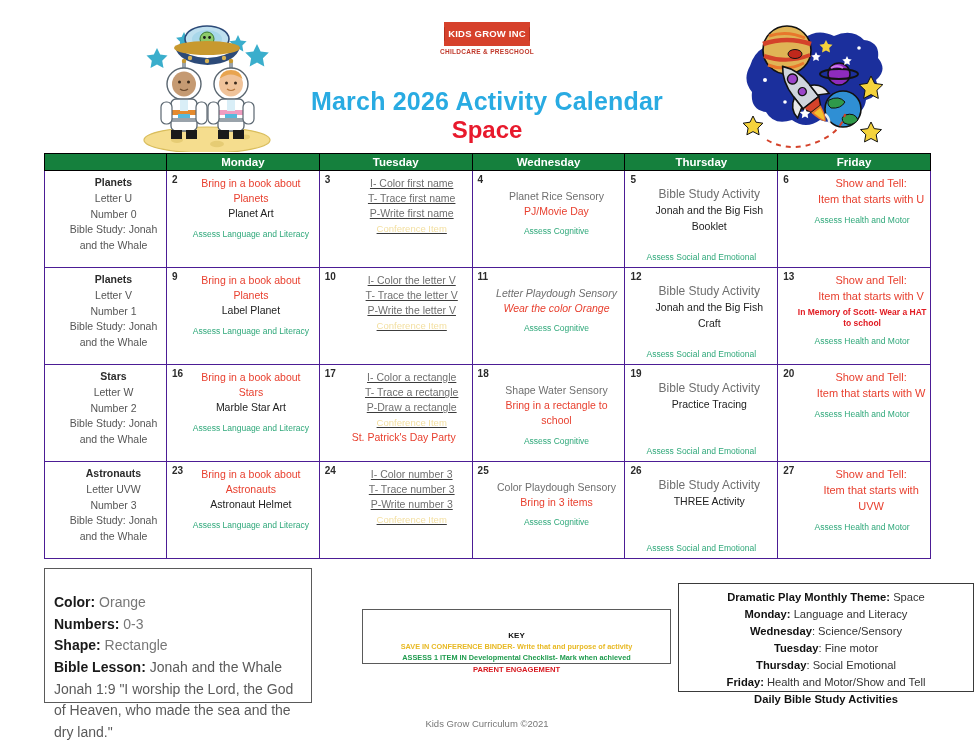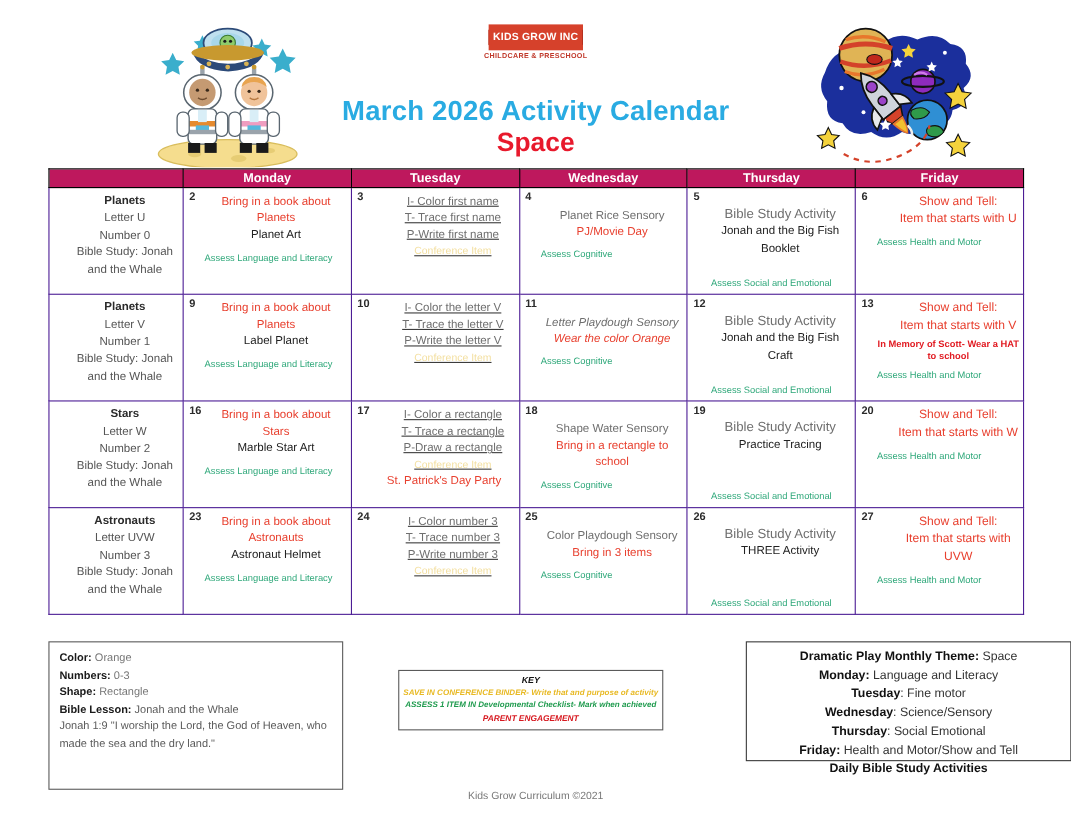--- a/index.html
+++ b/index.html
@@ -94,21 +94,21 @@
 
   
   #calendar {
     position: absolute;
     left: 44px; top: 153px;
     width: 886px;
     border-collapse: collapse;
     table-layout: fixed;
   }
   #calendar th {
-    background: #be185d;
+    background: #15803d;
     color: #ffffff;
     font-size: 11.5px;
     font-weight: bold;
     height: 17px;
     padding: 0;
     border: 1px solid #000;
     text-align: center;
   }
   #calendar td {
     border: 1px solid #4c1d95;
@@ -153,44 +153,44 @@
   .fri .ln.red { font-size: 11px; }
 
   .assess-bottom {
     position: absolute;
     left: 0; right: 0;
     bottom: 4px;
     text-align: center;
   }
   .assess-mid {
     margin-top: 6px;
+    text-align: center;
   }
 
   
   #box-left {
     position: absolute;
-    left: 44px; top: 583px;
+    left: 44px; top: 568px;
     width: 268px; height: 135px;
     border: 1.5px solid #5a5a5a;
-    padding: 7px 9px;
-    font-size: 10px;
+    padding: 23px 9px;
+    font-size: 14px;
     line-height: 1.55;
     color: #777;
   }
   #box-left .lbl { font-weight: bold; color: #1a1a1a; }
   #box-left .verse { color: #5a5a5a; }
 
   #box-key {
     position: absolute;
     left: 362px; top: 609px;
-    width: 241px; height: 55px;
+    width: 309px; height: 55px;
     border: 1.5px solid #5a5a5a;
     text-align: center;
-    padding-top: 3px;
-    font-style: italic;
+    padding-top: 20px;
   }
   #box-key .k-title { font-size: 8px; font-weight: bold; color: #111; line-height: 1.5; }
   #box-key .k-gold  { font-size: 7.3px; font-weight: bold; color: #e8b923; line-height: 1.5; }
   #box-key .k-green { font-size: 7.3px; font-weight: bold; color: #1f9b4e; line-height: 1.5; }
   #box-key .k-red   { font-size: 7.6px; font-weight: bold; color: #d71920; line-height: 1.5; }
 
   #box-right {
     position: absolute;
     left: 678px; top: 583px;
     width: 296px; height: 109px;
@@ -624,28 +624,28 @@
   <div id="box-right">
     <div>
       <span class="lbl">Dramatic Play Monthly Theme:</span>
       <span>Space</span>
     </div>
     <div>
       <span class="lbl">Monday:</span>
       <span>Language and Literacy</span>
     </div>
     <div>
+      <span class="lbl">Wednesday</span><span>:</span>
+      <span>Science/Sensory</span>
+    </div>
+    <div>
       <span class="lbl">Tuesday</span><span>:</span>
       <span>Fine motor</span>
     </div>
     <div>
-      <span class="lbl">Wednesday</span><span>:</span>
-      <span>Science/Sensory</span>
-    </div>
-    <div>
       <span class="lbl">Thursday</span><span>:</span>
       <span>Social Emotional</span>
     </div>
     <div>
       <span class="lbl">Friday:</span>
       <span>Health and Motor/Show and Tell</span>
     </div>
     <div class="allbold">Daily Bible Study Activities</div>
   </div>
 

